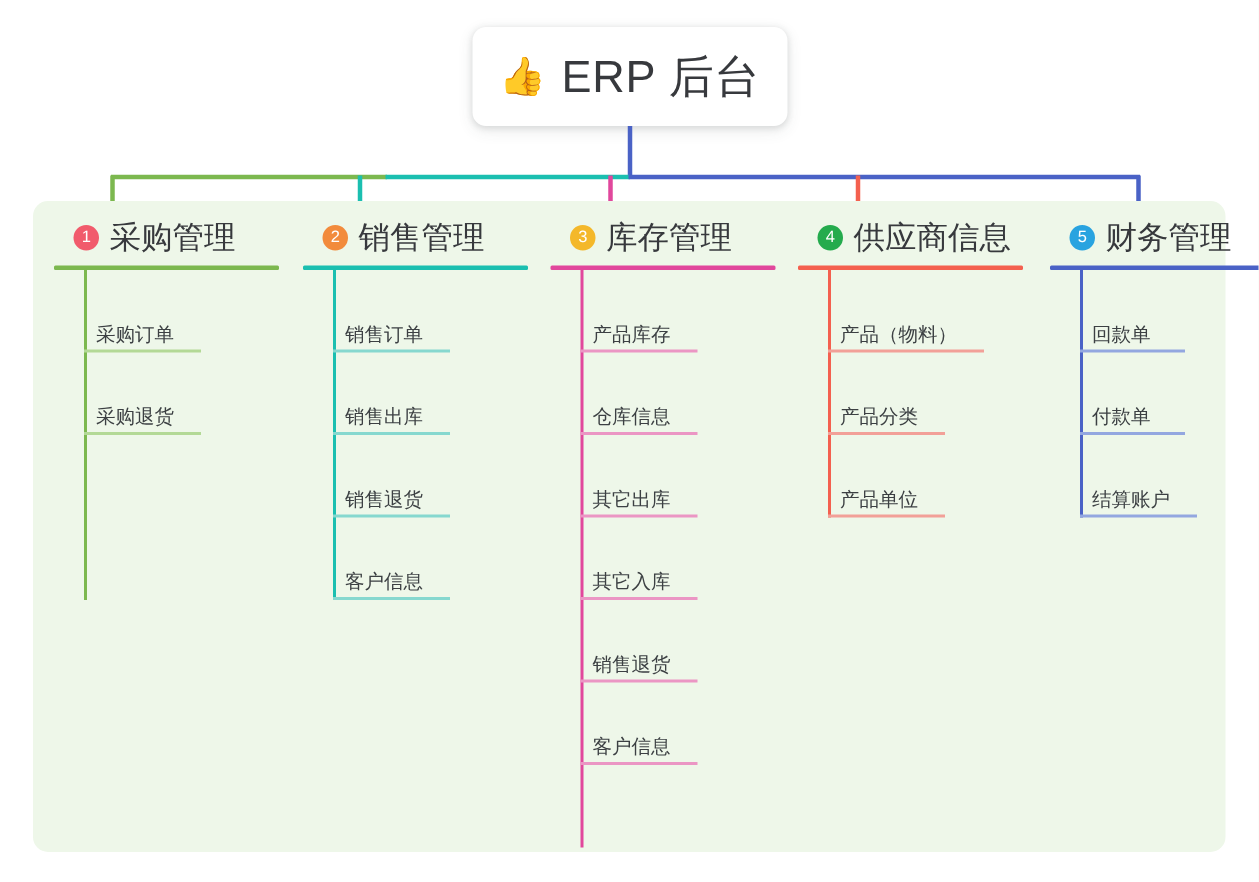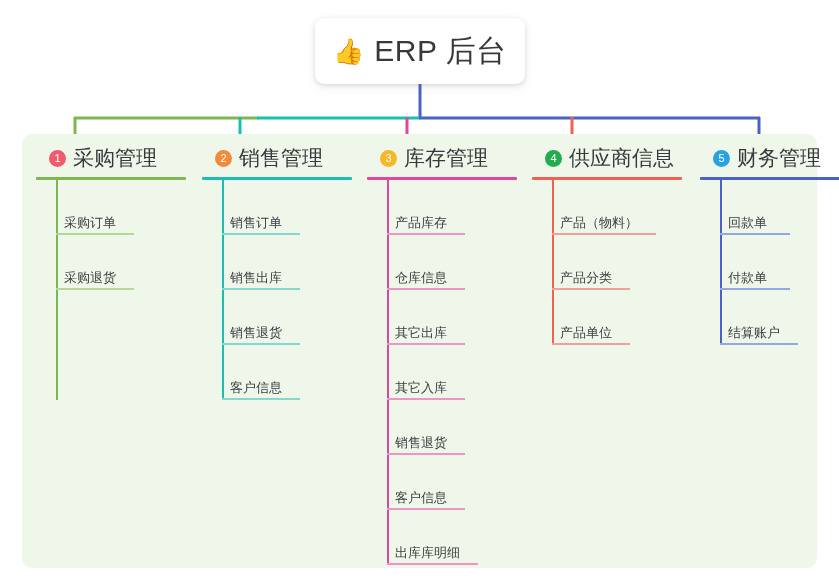--- a/index.html
+++ b/index.html
@@ -238,24 +238,20 @@
         <span class="leaf-rule" style="background: rgb(235, 150, 196); width: 78px;"></span>
       </div>
       <div class="leaf">
         <span class="leaf-label">销售退货</span>
         <span class="leaf-rule" style="background: rgb(235, 150, 196); width: 78px;"></span>
       </div>
       <div class="leaf">
         <span class="leaf-label">客户信息</span>
         <span class="leaf-rule" style="background: rgb(235, 150, 196); width: 78px;"></span>
       </div>
-      <div class="leaf">
-        <span class="leaf-label">出库库明细</span>
-        <span class="leaf-rule" style="background: rgb(235, 150, 196); width: 91px;"></span>
-      </div>
     </div>
   </div>
 
   <div class="column c4">
     <div class="col-head">
       <span class="badge" style="background: rgb(36, 171, 77);">4</span>
       <span class="col-title">供应商信息</span>
     </div>
     <div class="head-rule" style="background: rgb(244, 96, 79);"></div>
     <div class="leaf-list">

